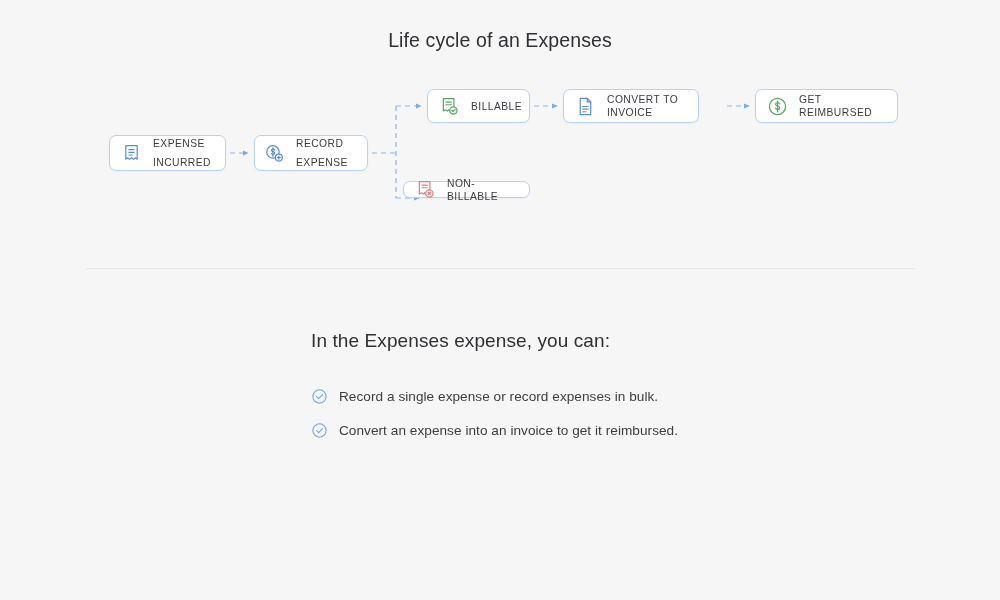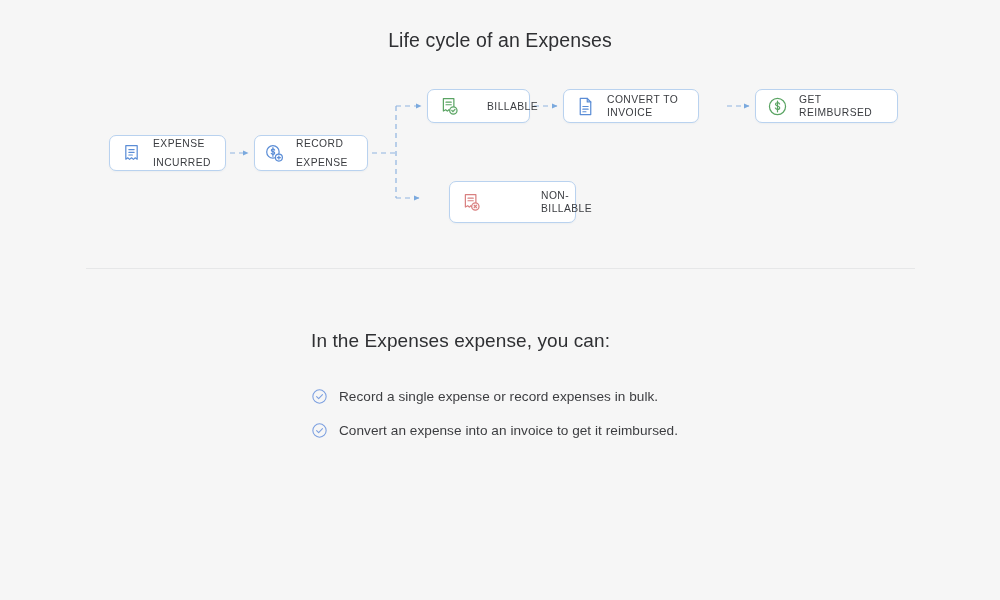--- a/index.html
+++ b/index.html
@@ -62,24 +62,24 @@
     letter-spacing: 0.45px;
     color: #3a3c40;
     line-height: 13px;
     white-space: pre-line;
     text-transform: none;
   }
   .node.two-line .node-label { line-height: 19px; }
 
   #node-expense-incurred { left: 109px;  top: 135px; width: 117px; height: 36px; }
   #node-record-expense   { left: 254px;  top: 135px; width: 114px; height: 36px; padding-left: 9px; }
-  #node-billable         { left: 427px;  top: 89px;  width: 103px; height: 34px; gap: 16px; }
+  #node-billable         { left: 427px;  top: 89px;  width: 103px; height: 34px; }
   #node-convert-invoice  { left: 563px;  top: 89px;  width: 136px; height: 34px; }
   #node-get-reimbursed   { left: 755px;  top: 89px;  width: 143px; height: 34px; }
-  #node-non-billable     { left: 449px;  top: 181px; width: 127px; height: 42px; gap: 48px; }
+  #node-non-billable     { left: 403px;  top: 181px; width: 127px; height: 17px; }
 
   
   .divider {
     position: absolute;
     left: 86px; top: 268px;
     width: 829px; height: 1px;
     background: #e6e7e8;
   }
 
   

